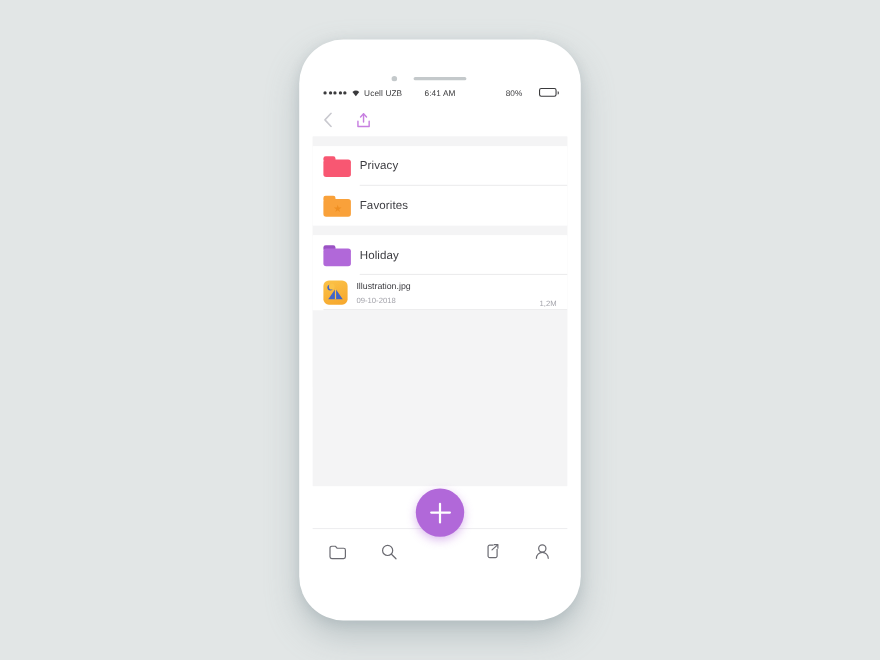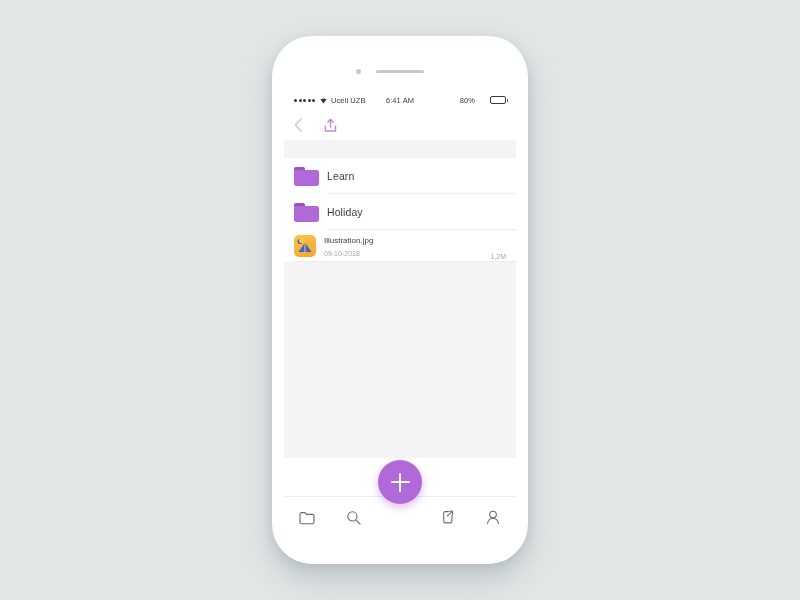--- a/index.html
+++ b/index.html
@@ -53,21 +53,21 @@
     width: 48px;
     height: 3px;
     border-radius: 2px;
     background: #c4c9cb;
   }
 
   
   #screen {
     position: absolute;
     left: 12px;
-    top: 54px;
+    top: 38px;
     width: 232px;
     height: 448px;
     background: #ffffff;
     overflow: hidden;
   }
 
   
   #status-bar {
     height: 20px;
     display: flex;
@@ -393,32 +393,43 @@
           <path d="M4.8 4.3 L7.5 1.5 L10.2 4.3" fill="none" stroke="#c77fe0" stroke-width="1.3" stroke-linecap="round" stroke-linejoin="round"></path>
           <path d="M2.4 8.2 L2.4 13 L12.6 13 L12.6 8.2" fill="none" stroke="#c77fe0" stroke-width="1.3" stroke-linecap="round" stroke-linejoin="round"></path>
         </svg>
       </div>
     </div>
 
     <div id="list-scroll">
 
       <div class="section-gap"></div>
 
-
-      <div class="section-gap"></div>
-
       <div class="list-section">
         <div class="list-row">
           <div class="folder-icon">
-            <span class="tab" style="background:#9a52c4"></span>
-            <span class="body" style="background:#b168d9"></span>
+            <span class="tab" style="background:#f85772"></span>
+            <span class="body" style="background:#f85772"></span>
           </div>
-          <span class="row-label">Learn</span>
+          <span class="row-label">Privacy</span>
           <span class="sep"></span>
         </div>
+        <div class="list-row last">
+          <div class="folder-icon">
+            <span class="tab" style="background:#f9a13a"></span>
+            <span class="body" style="background:#f9a13a"></span>
+            <span class="folder-star">★</span>
+          </div>
+          <span class="row-label">Favorites</span>
+
+        </div>
+      </div>
+
+      <div class="section-gap"></div>
+
+      <div class="list-section">
         <div class="list-row">
           <div class="folder-icon">
             <span class="tab" style="background:#9a52c4"></span>
             <span class="body" style="background:#b168d9"></span>
           </div>
           <span class="row-label">Holiday</span>
           <span class="sep"></span>
         </div>
 
         <div class="file-row">

